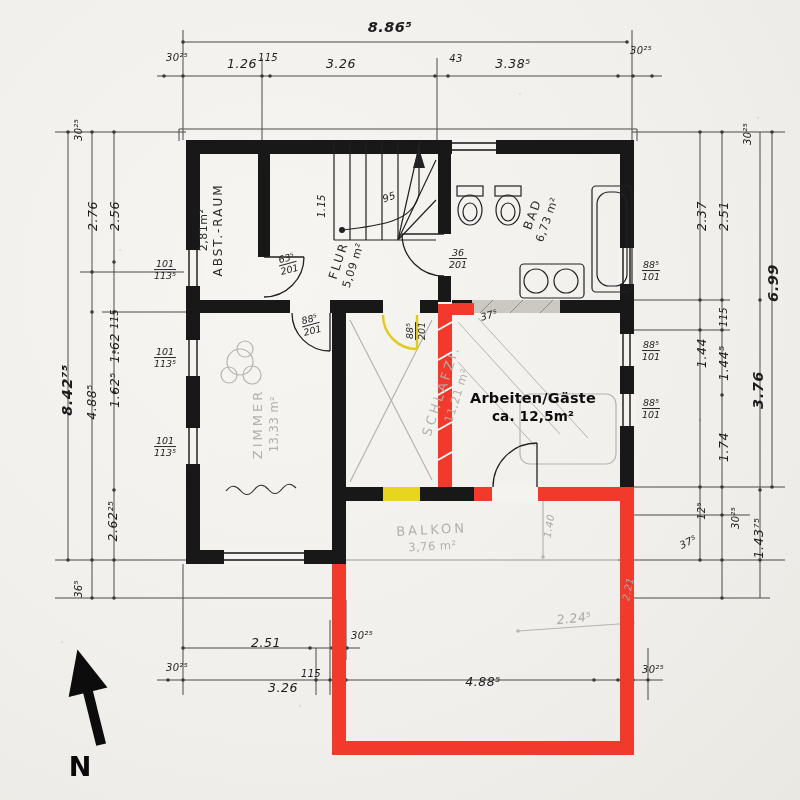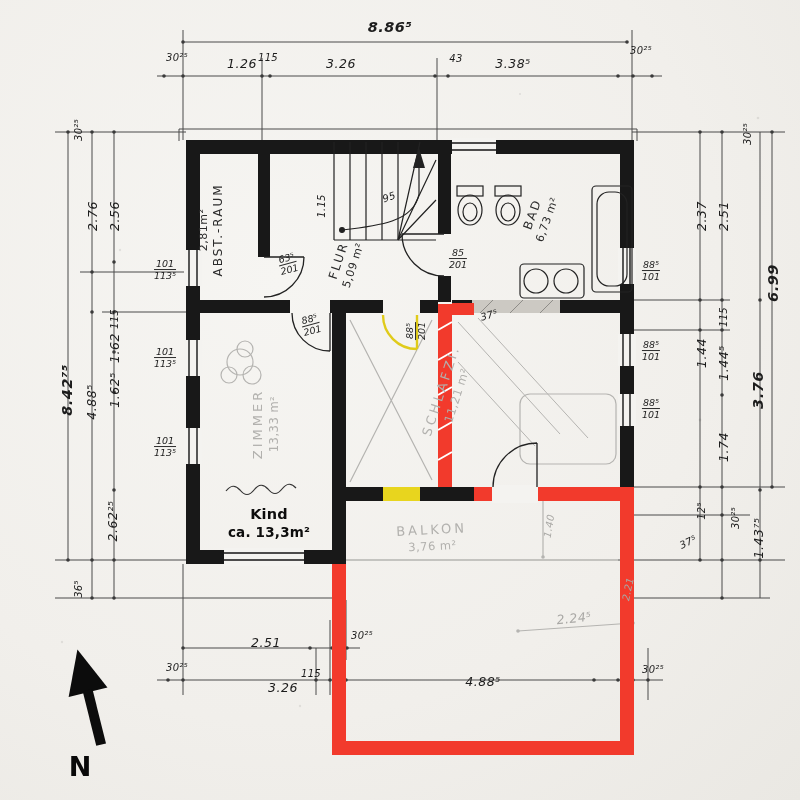--- a/index.html
+++ b/index.html
@@ -295,21 +295,21 @@
 <span class="lbl pair" style="left:651px;top:409px">
       <i class="pt">88⁵</i>
       <i class="pb">101</i>
     </span>
 
 <span class="lbl pair" style="left:288px;top:264px;transform:translate(-50%,-50%) rotate(-15deg)">
       <i class="pt">63⁵</i>
       <i class="pb">201</i>
     </span>
 <span class="lbl pair" style="left:458px;top:259px">
-      <i class="pt">85</i>
+      <i class="pt">36</i>
       <i class="pb">201</i>
     </span>
 <span class="lbl pair" style="left:311px;top:325px;transform:translate(-50%,-50%) rotate(-15deg)">
       <i class="pt">88⁵</i>
       <i class="pb">201</i>
     </span>
 <span class="lbl pair" style="left:416px;top:331px;transform:translate(-50%,-50%) rotate(-90deg)">
       <i class="pt">88⁵</i>
       <i class="pb">201</i>
     </span>
@@ -319,32 +319,32 @@
   <span>ABST.-RAUM</span>
 </div>
 <div class="lbl room room-old" style="left:346px;top:263px;transform:translate(-50%,-50%) rotate(-72deg)">
   <span>FLUR</span>
   <span class="ar">5,09 m²</span>
 </div>
 <div class="lbl room room-old" style="left:540px;top:217px;transform:translate(-50%,-50%) rotate(-70deg)">
   <span>BAD</span>
   <span class="ar">6,73 m²</span>
 </div>
+<div class="lbl room room-new" style="left:533px;top:407px">
+  <span>Arbeiten/Gäste</span>
+  <span class="ar">ca. 12,5m²</span>
+</div>
 <div class="lbl room room-ghost" style="left:266px;top:424px;transform:translate(-50%,-50%) rotate(-90deg)">
   <span>ZIMMER</span>
   <span class="ar">13,33 m²</span>
 </div>
 <div class="lbl room room-ghost" style="left:449px;top:393px;transform:translate(-50%,-50%) rotate(-72deg)">
   <span>SCHLAFZI.</span>
   <span class="ar">11,21 m²</span>
 </div>
-<div class="lbl room room-new" style="left:269px;top:523px">
-  <span>Kind</span>
-  <span class="ar">ca. 13,3m²</span>
-</div>
 <div class="lbl room room-ghost" style="left:432px;top:538px;transform:translate(-50%,-50%) rotate(-3deg)">
   <span>BALKON</span>
   <span class="ar">3,76 m²</span>
 </div>
 
 <span class="lbl north" style="left:80px;top:766px">N</span>
 
 </div>
 
 </body></html>

